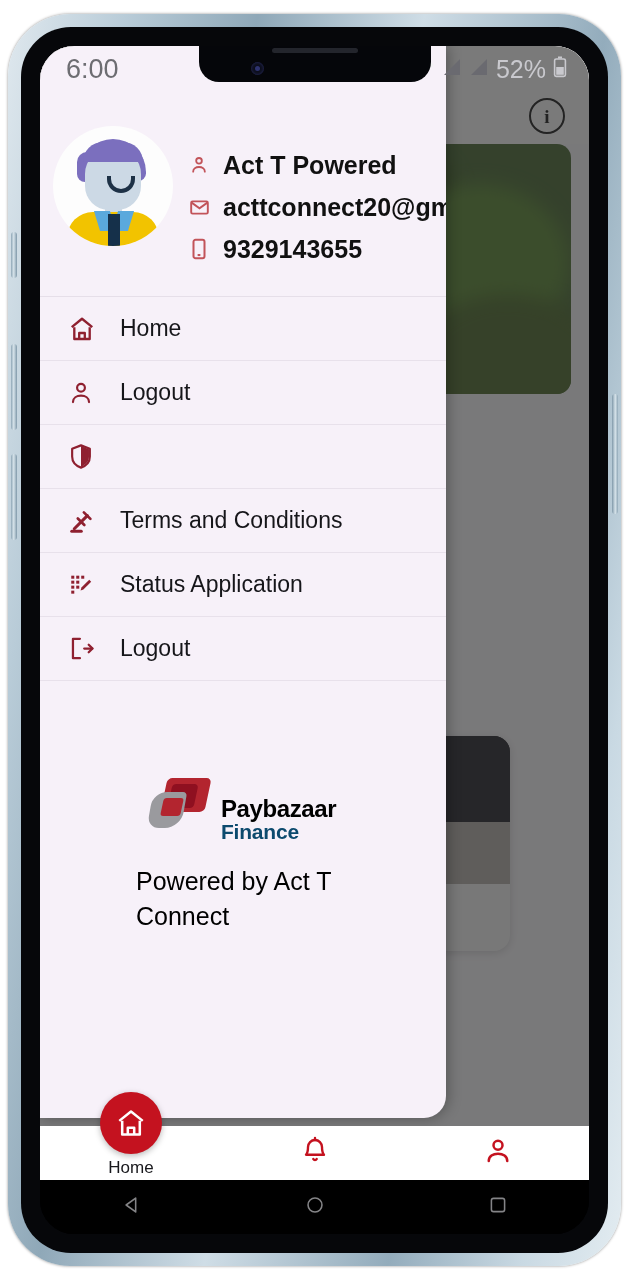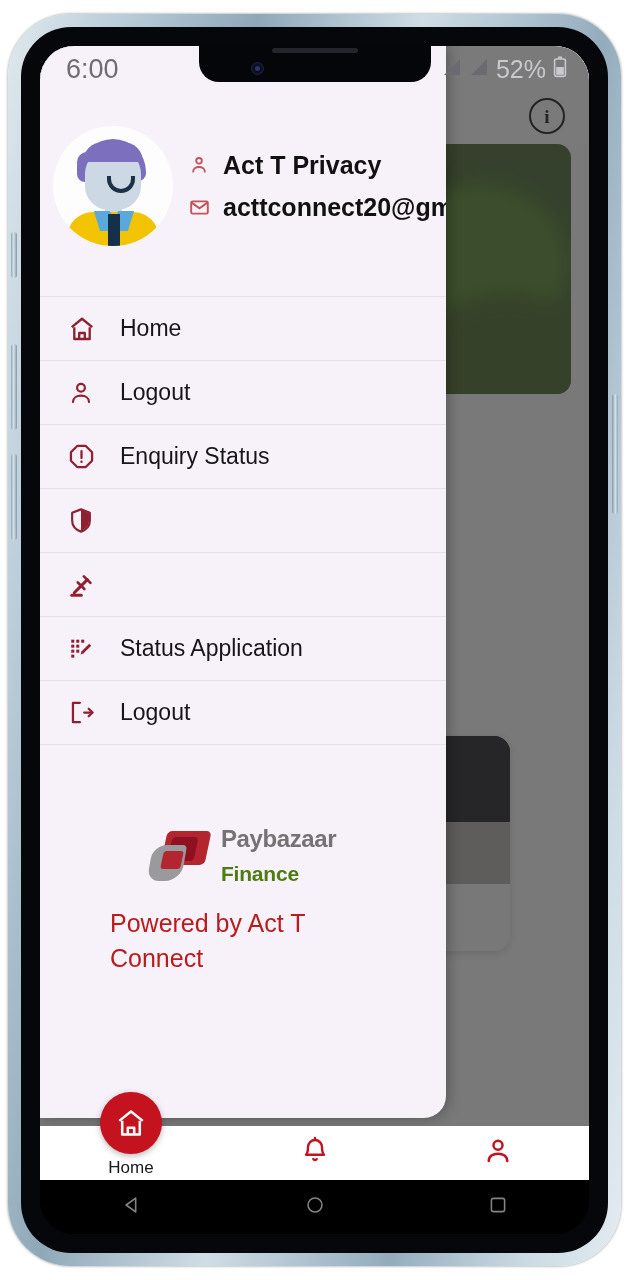--- a/index.html
+++ b/index.html
@@ -93,24 +93,24 @@
   #menu{border-top:1px solid #e6dfe9;}
   .menu-item{display:flex;align-items:center;height:64px;padding-left:28px;
     border-bottom:1px solid #e8e1eb;box-sizing:border-box;cursor:pointer;}
   .menu-item .mi-icon{width:38px;flex:0 0 38px;display:flex;align-items:center;color:#8f2030;}
   .menu-item .mi-label{margin-left:14px;font:400 23px/1 "Liberation Sans",sans-serif;color:#16161a;}
 
   #drawer-footer{position:relative;margin-top:82px;}
   #brand-logo{display:flex;align-items:center;justify-content:center;gap:9px;}
   #brand-mark{position:relative;width:62px;height:54px;flex:0 0 62px;}
   #brand-text{display:flex;flex-direction:column;line-height:1;}
-  #brand-name{font:700 24px/1 "Liberation Sans",sans-serif;color:#737373;letter-spacing:-.4px;}
-  #brand-sub{font:700 21px/1 "Liberation Sans",sans-serif;color:#4d7c0f;margin-top:12px;letter-spacing:-.2px;}
-  #powered-by{margin-top:22px;width:292px;margin-left:70px;
-    font:400 25px/1.4 "Liberation Sans",sans-serif;color:#b91c1c;}
+  #brand-name{font:700 24px/1 "Liberation Sans",sans-serif;color:#000000;letter-spacing:-.4px;margin-top:34px;}
+  #brand-sub{font:700 21px/1 "Liberation Sans",sans-serif;color:#0c4a6e;margin-top:0;letter-spacing:-.2px;}
+  #powered-by{margin-top:22px;width:292px;margin-left:96px;
+    font:400 25px/1.4 "Liberation Sans",sans-serif;color:#000000;}
 
   
   #bottom-nav{position:absolute;left:0;bottom:0;width:549px;height:54px;background:#fff;
     display:flex;align-items:center;z-index:30;}
   .nav-cell{flex:1;display:flex;flex-direction:column;align-items:center;justify-content:center;
     height:100%;cursor:pointer;}
   #nav-home-fab{position:absolute;left:60px;bottom:26px;width:62px;height:62px;border-radius:50%;
     background:#c4121f;display:flex;align-items:center;justify-content:center;z-index:32;
     box-shadow:0 2px 6px rgba(0,0,0,.28);}
   #nav-home-label{position:absolute;left:60px;bottom:4px;width:62px;text-align:center;
@@ -208,31 +208,40 @@
           </div>
 
           <div id="user-info">
             <div class="info-row">
               <span class="ico">
                 <svg width="20" height="20" viewBox="0 0 24 24" fill="none" stroke="currentColor" stroke-width="2.2" stroke-linecap="round">
                   <circle cx="12" cy="7" r="3.4"></circle>
                     <path d="M5 20c0-3.6 3.2-5.6 7-5.6s7 2 7 5.6"></path>
                 </svg>
               </span>
-              <span class="txt">Act T Privacy</span>
+              <span class="txt">Act T Powered</span>
             </div>
             <div class="info-row">
               <span class="ico">
                 <svg width="21" height="21" viewBox="0 0 24 24" fill="none" stroke="currentColor" stroke-width="2.2">
                   <rect x="2.5" y="5" width="19" height="14" rx="1.6"></rect>
                     <path d="M3 6.4l9 6.4 9-6.4"></path>
                 </svg>
               </span>
               <span class="txt">acttconnect20@gm</span>
             </div>
+            <div class="info-row">
+              <span class="ico">
+                <svg width="16" height="22" viewBox="0 0 16 24" fill="none" stroke="currentColor" stroke-width="2.2">
+                  <rect x="2" y="2" width="12" height="20" rx="2.2"></rect>
+                    <path d="M6.5 18.6h3"></path>
+                </svg>
+              </span>
+              <span class="txt">9329143655</span>
+            </div>
           </div>
         </div>
 
         <div id="menu">
 
           <div class="menu-item">
             <span class="mi-icon">
               <svg width="28" height="28" viewBox="0 0 24 24" fill="none" stroke="currentColor" stroke-width="2" stroke-linejoin="round">
                 <path d="M3.2 10.4 12 3.2l8.8 7.2"></path>
                   <path d="M5.4 10.4V20.6h13.2V10.4"></path>
@@ -245,30 +254,20 @@
           <div class="menu-item">
             <span class="mi-icon">
               <svg width="26" height="26" viewBox="0 0 24 24" fill="none" stroke="currentColor" stroke-width="2" stroke-linecap="round">
                 <circle cx="12" cy="7.2" r="3.6"></circle>
                   <path d="M4.6 20.4c0-3.9 3.4-6 7.4-6s7.4 2.1 7.4 6"></path>
               </svg>
             </span>
             <span class="mi-label">Logout</span>
           </div>
 
-          <div class="menu-item">
-            <span class="mi-icon">
-              <svg width="27" height="27" viewBox="0 0 24 24" fill="none" stroke="currentColor" stroke-width="2" stroke-linejoin="round">
-                <path d="M8.2 2.6h7.6l5.6 5.6v7.6l-5.6 5.6H8.2L2.6 15.8V8.2z"></path>
-                <path d="M12 7.2v6.2" stroke-linecap="round"></path>
-                  <circle cx="12" cy="16.7" r="1.1" fill="currentColor" stroke="none"></circle>
-              </svg>
-            </span>
-            <span class="mi-label">Enquiry Status</span>
-          </div>
 
 
           <div class="menu-item">
             <span class="mi-icon">
               <svg width="26" height="27" viewBox="0 0 24 25" fill="none" stroke="currentColor" stroke-width="2" stroke-linejoin="round">
                 <path d="M12 2.2 20.2 5.4v7.1c0 5.2-3.5 8.6-8.2 10.3-4.7-1.7-8.2-5.1-8.2-10.3V5.4z"></path>
                 <path d="M12 2.6v19.8" stroke-width="0"></path>
                 <path d="M12 2.8 19.4 5.8v6.7c0 4.7-3.1 7.8-7.4 9.4z" fill="currentColor" stroke="none"></path>
               </svg>
             </span>
@@ -276,20 +275,21 @@
 
           <div class="menu-item">
             <span class="mi-icon">
               <svg width="28" height="28" viewBox="0 0 24 24" fill="none" stroke="currentColor" stroke-width="2.6" stroke-linecap="round">
                 <path d="M5.4 18.6 16.6 7.4"></path>
                   <path d="M13.6 4.6l5.6 5.6" stroke-width="2.3"></path>
                 <path d="M8.4 9.8l5.6 5.6" stroke-width="2.3"></path>
                 <path d="M3.2 20.8h8.2" stroke-width="2.6"></path>
               </svg>
             </span>
+            <span class="mi-label">Terms and Conditions</span>
           </div>
 
           <div class="menu-item">
             <span class="mi-icon">
               <svg width="26" height="26" viewBox="0 0 24 24" fill="currentColor">
                 <rect x="3" y="3.4" width="2.8" height="2.8"></rect>
                   <rect x="7.6" y="3.4" width="2.8" height="2.8"></rect>
                 <rect x="12.2" y="3.4" width="2.8" height="2.8"></rect>
                 <rect x="3" y="8" width="2.8" height="2.8"></rect>
                   <rect x="7.6" y="8" width="2.8" height="2.8"></rect>

